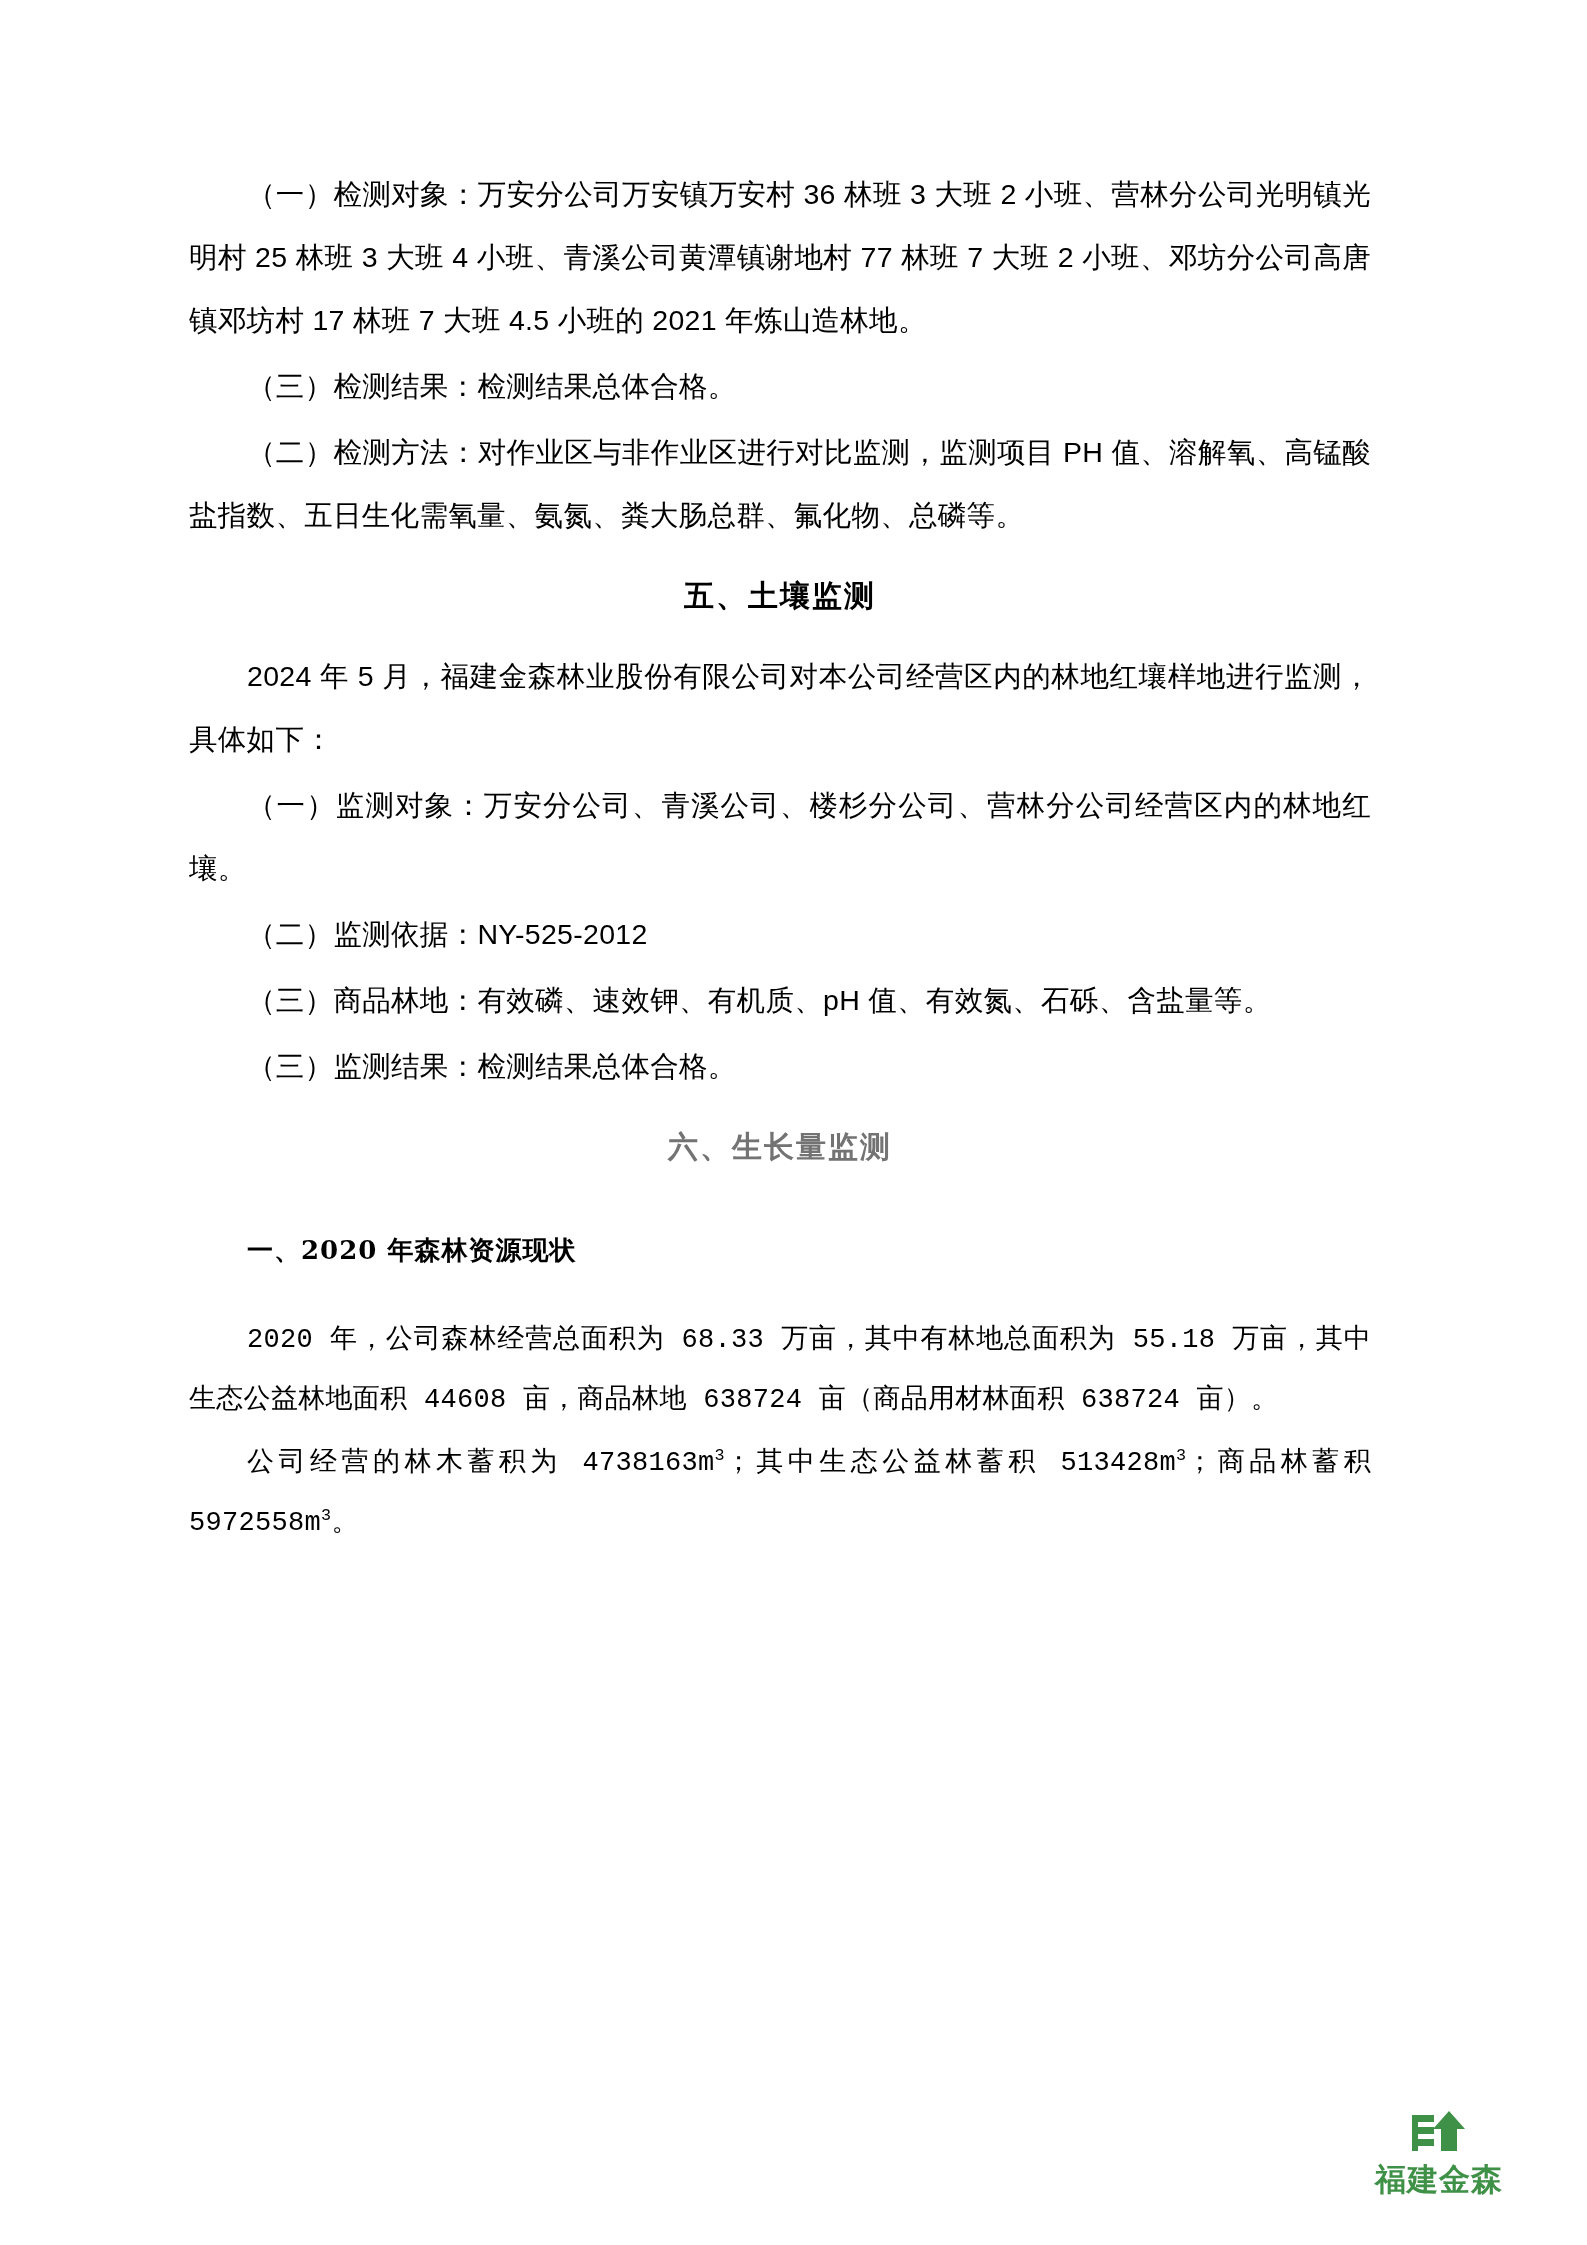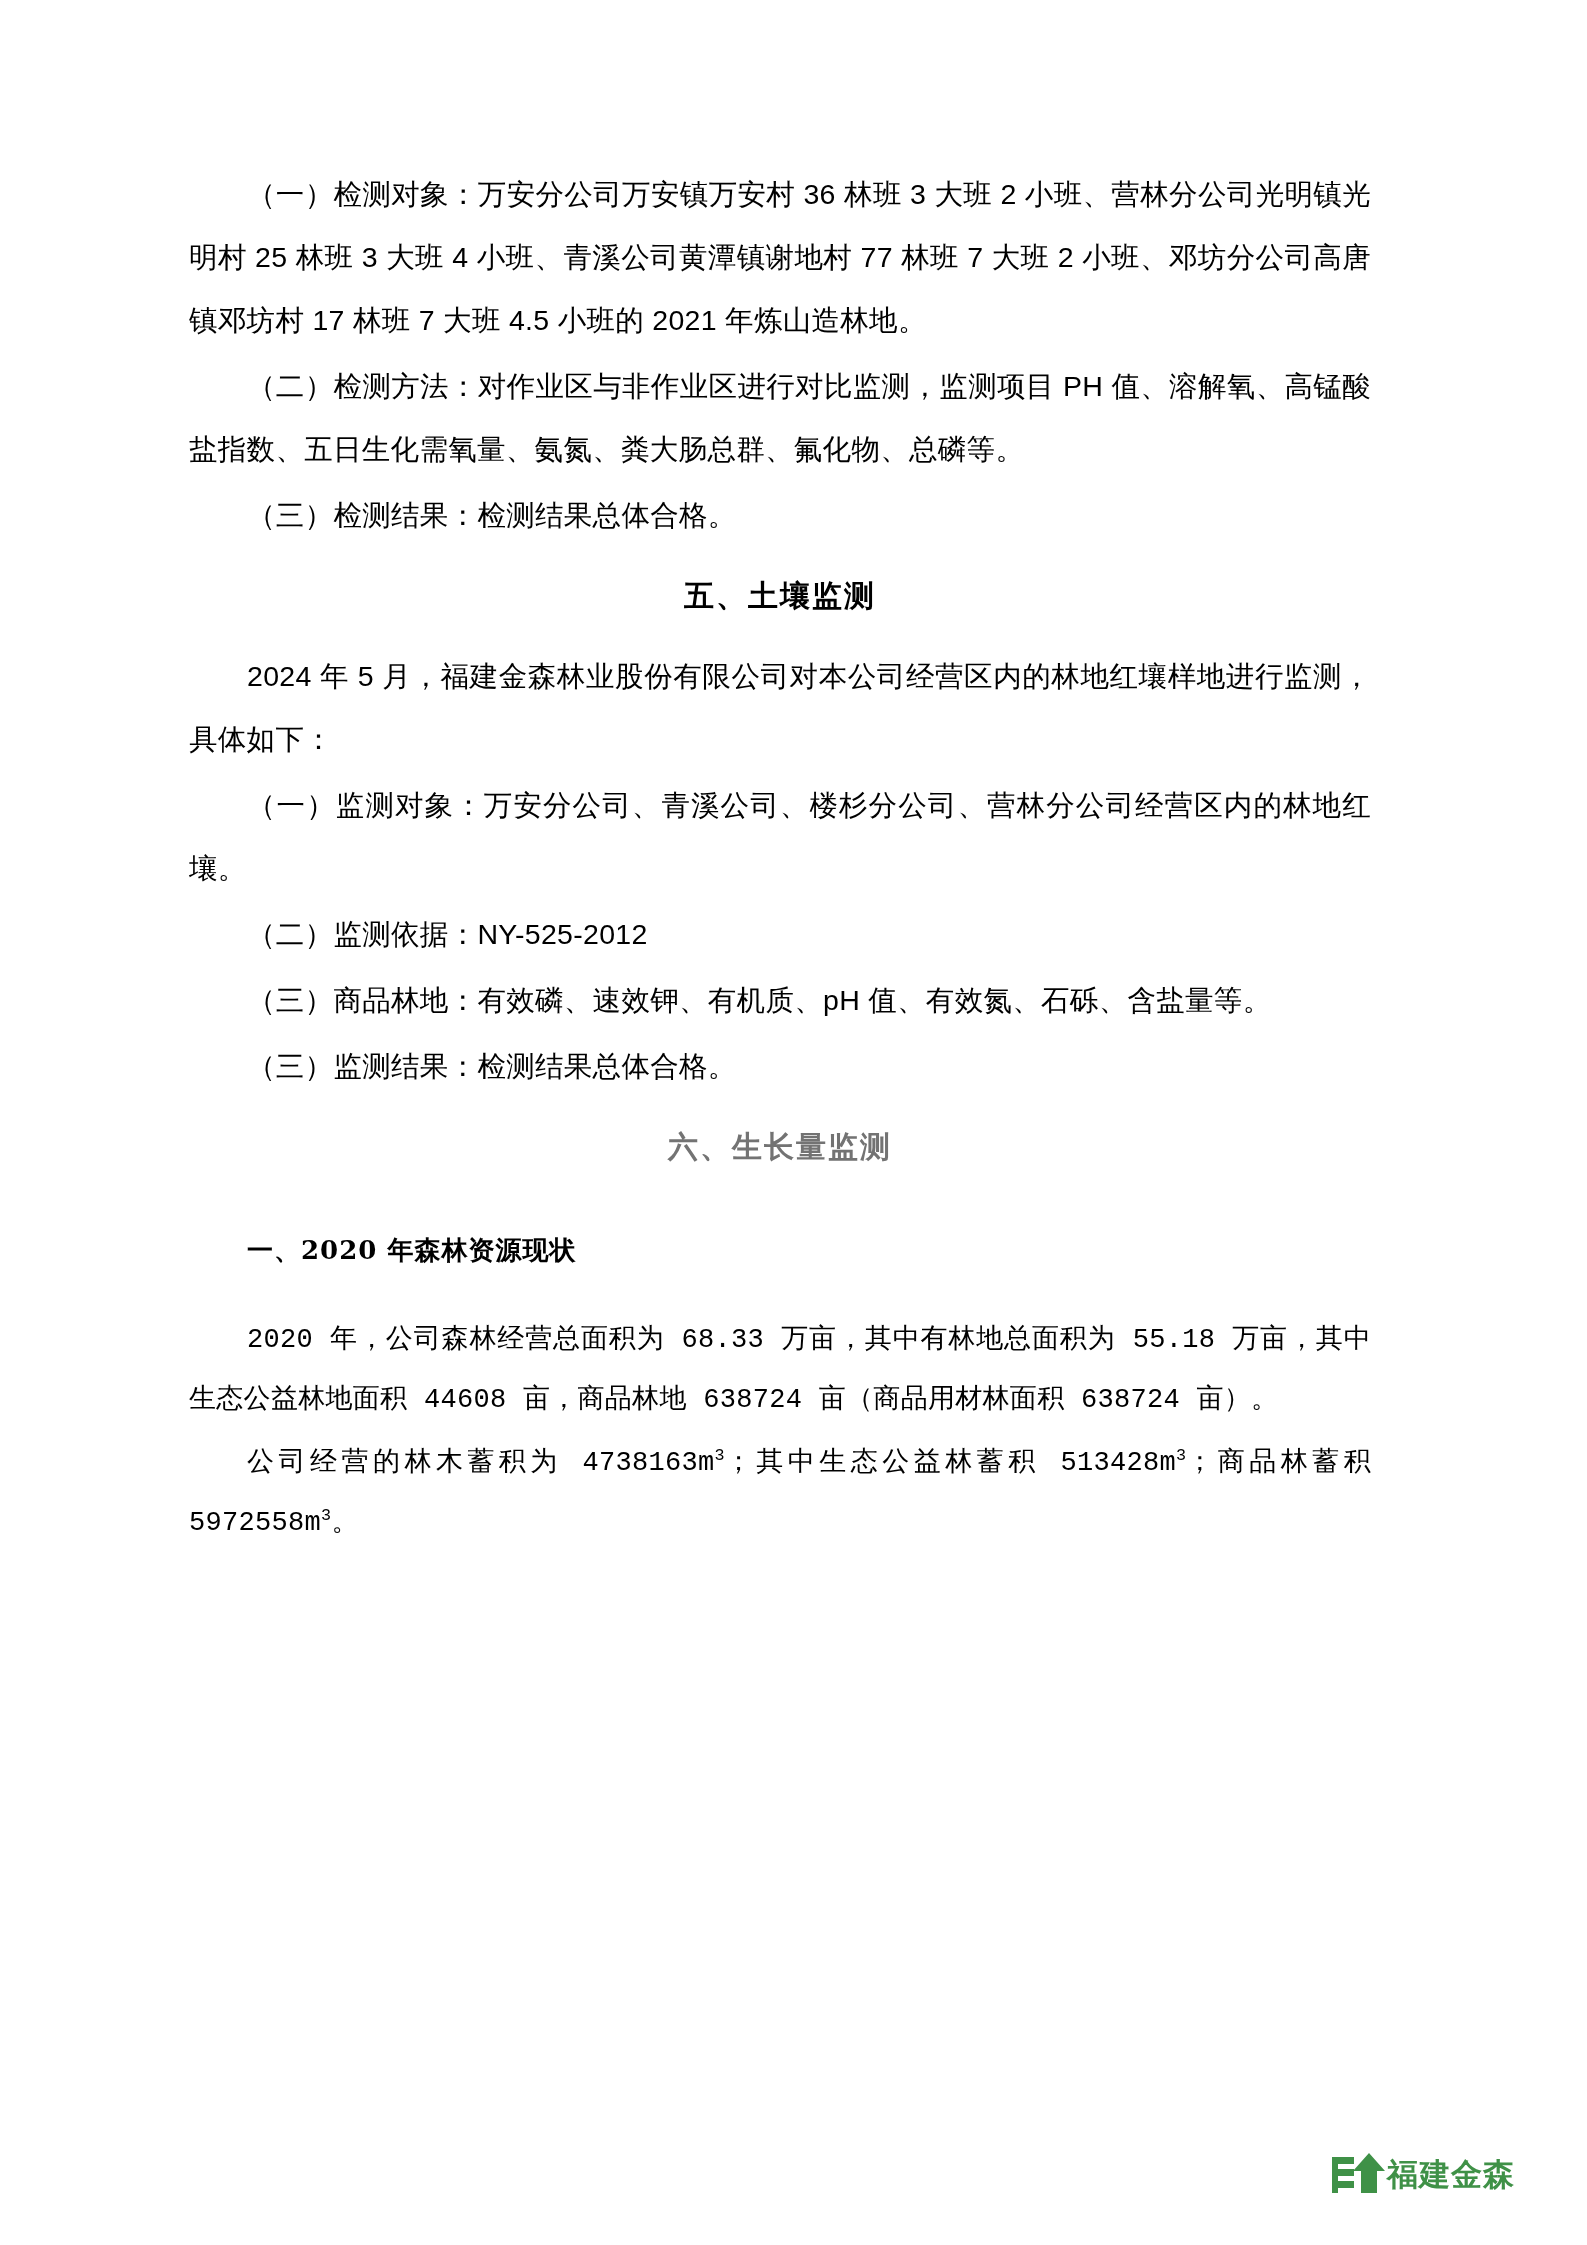--- a/index.html
+++ b/index.html
@@ -66,24 +66,25 @@
   }
   .gap-sm { height: 8px; }
   .gap-md { height: 18px; }
   sup {
     font-size: 0.62em;
     vertical-align: super;
     line-height: 0;
   }
   .logo {
     position: absolute;
-    right: 72px;
+    right: 84px;
     bottom: 44px;
     display: flex;
     align-items: center;
+    flex-direction: column;
   }
   .logo-mark {
     width: 56px;
     height: 52px;
     position: relative;
   }
   .logo-text {
     font-family: "DejaVu Serif", serif;
     font-size: 31px;
     font-weight: bold;
@@ -91,22 +92,22 @@
     letter-spacing: 1px;
   }
 </style>
 </head>
 <body>
 
 <div class="page">
   <div class="content">
 
     <p class="indent">（一）检测对象：万安分公司万安镇万安村 36 林班 3 大班 2 小班、营林分公司光明镇光明村 25 林班 3 大班 4 小班、青溪公司黄潭镇谢地村 77 林班 7 大班 2 小班、邓坊分公司高唐镇邓坊村 17 林班 7 大班 4.5 小班的 2021 年炼山造林地。</p>
+    <p class="indent">（三）检测结果：检测结果总体合格。</p>
     <p class="indent">（二）检测方法：对作业区与非作业区进行对比监测，监测项目 PH 值、溶解氧、高锰酸盐指数、五日生化需氧量、氨氮、粪大肠总群、氟化物、总磷等。</p>
-    <p class="indent">（三）检测结果：检测结果总体合格。</p>
 
     <div class="gap-sm"></div>
     <p class="heading">五、土壤监测</p>
     <div class="gap-sm"></div>
 
     <p class="indent">2024 年 5 月，福建金森林业股份有限公司对本公司经营区内的林地红壤样地进行监测，具体如下：</p>
     <p class="indent">（一）监测对象：万安分公司、青溪公司、楼杉分公司、营林分公司经营区内的林地红壤。</p>
     <p class="indent">（二）监测依据：NY-525-2012</p>
     <p class="indent">（三）商品林地：有效磷、速效钾、有机质、pH 值、有效氮、石砾、含盐量等。</p>
     <p class="indent">（三）监测结果：检测结果总体合格。</p>

